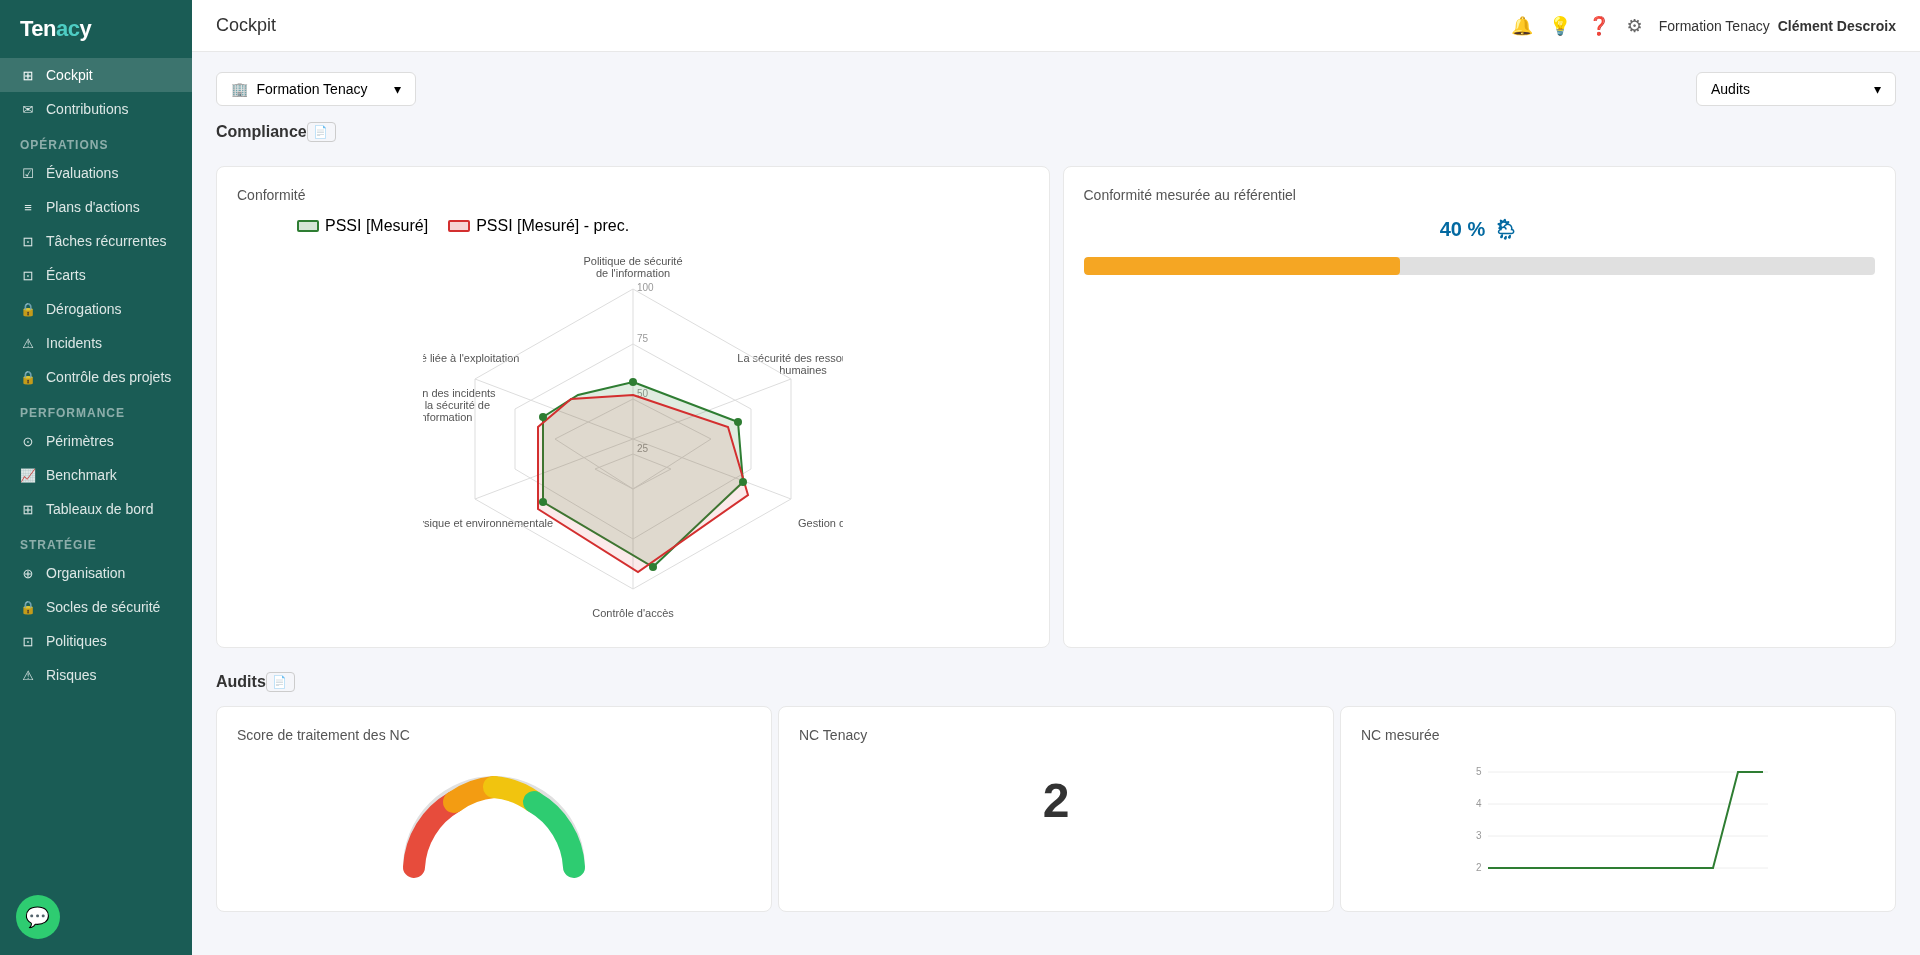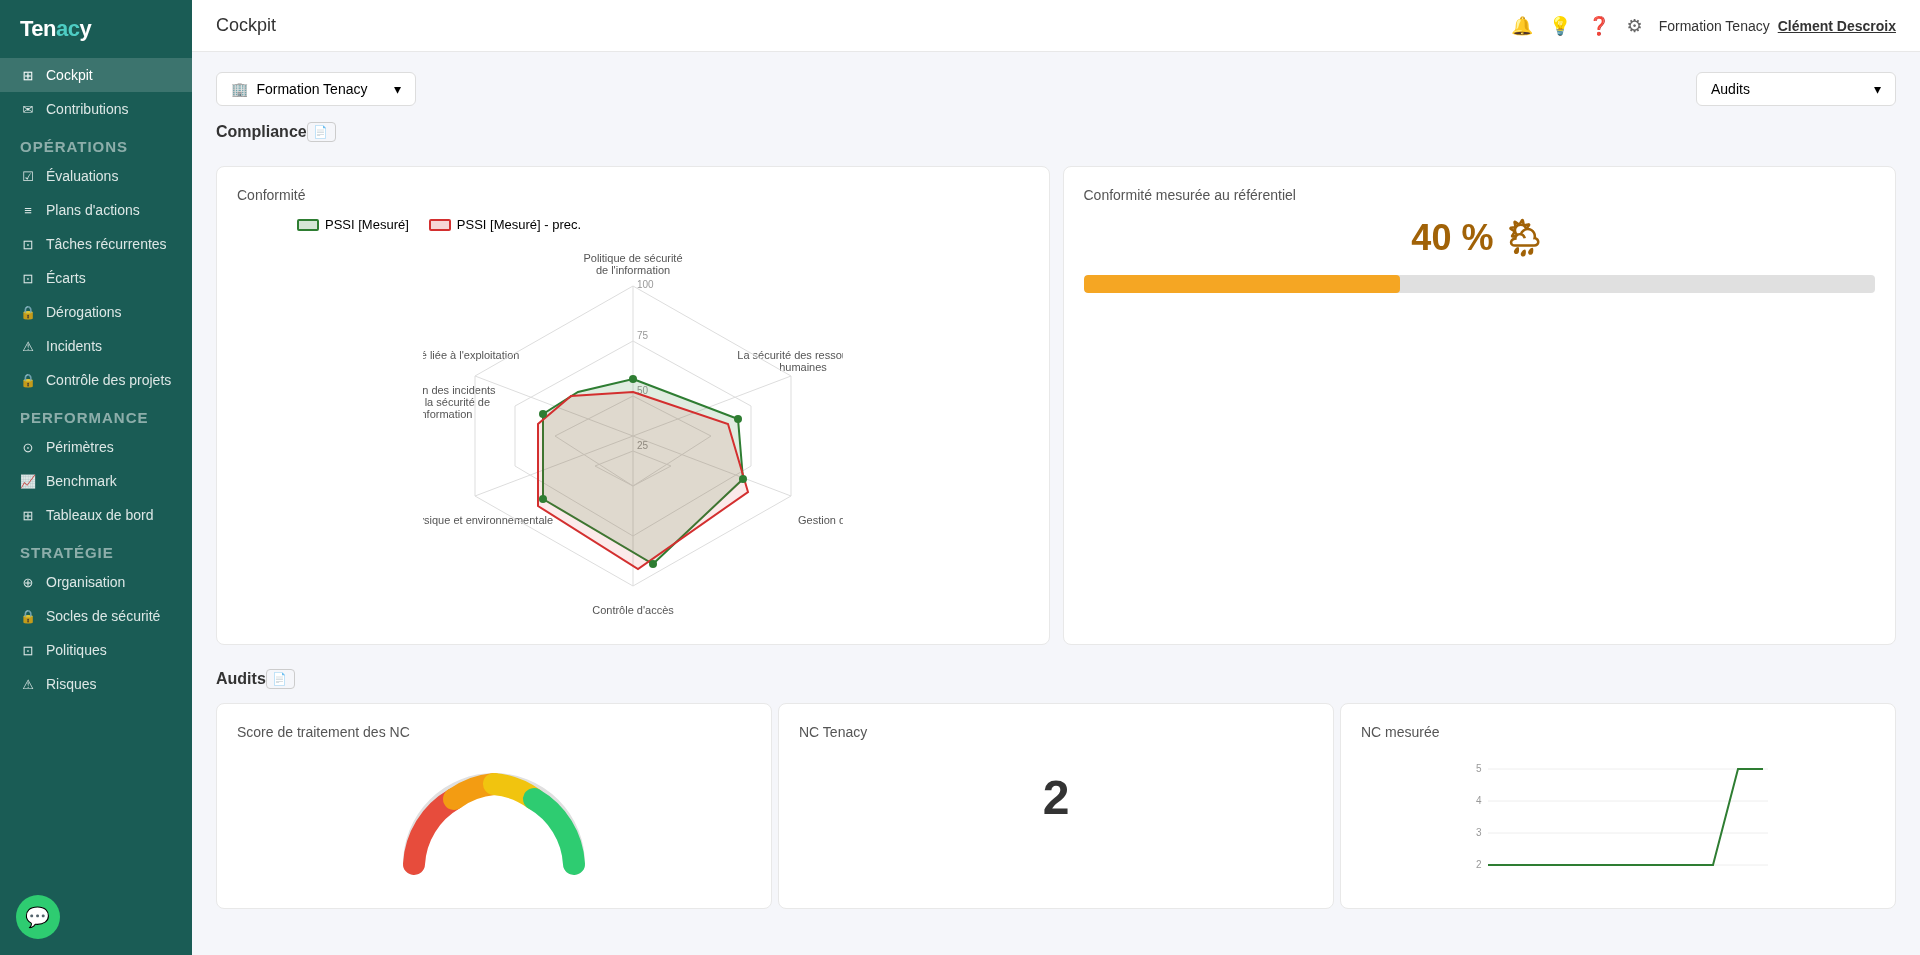--- a/index.html
+++ b/index.html
@@ -31,21 +31,21 @@
       gap: 10px;
       padding: 9px 20px;
       font-size: 14px;
       cursor: pointer;
       color: rgba(255,255,255,0.85);
       transition: background 0.15s;
     }
     .sidebar-nav-item.active { background: rgba(255,255,255,0.15); color: #fff; }
     .sidebar-section-label {
       padding: 12px 20px 4px;
-      font-size: 15px;
+      font-size: 12px;
       font-weight: 700;
       letter-spacing: 1px;
       color: rgba(255,255,255,0.5);
       text-transform: uppercase;
     }
     .sidebar-icon {
       width: 16px;
       height: 16px;
       display: inline-flex;
       align-items: center;
@@ -187,41 +187,41 @@
     
     #radar-container {
       display: flex;
       flex-direction: column;
       align-items: center;
     }
     .legend {
       display: flex;
       gap: 20px;
       margin-bottom: 12px;
-      font-size: 13px;
+      font-size: 16px;
       align-self: flex-start;
       margin-left: 60px;
     }
     .legend-item {
       display: flex;
       align-items: center;
       gap: 6px;
     }
     .legend-color {
       width: 22px;
       height: 12px;
       border: 2px solid;
       border-radius: 2px;
     }
 
     
     .compliance-value {
-      font-size: 36px;
+      font-size: 20px;
       font-weight: 600;
-      color: #a16207;
+      color: #0369a1;
       text-align: left;
       margin-bottom: 16px;
       display: flex;
       align-items: center;
       justify-content: center;
       gap: 8px;
     }
     .progress-bar-bg {
       background: #e0e0e0;
       border-radius: 4px;
@@ -351,21 +351,21 @@
 
   <header id="header">
     <div id="header-title">Cockpit</div>
     <div id="header-actions">
       <span class="header-icon">🔔</span>
       <span class="header-icon">💡</span>
       <span class="header-icon">❓</span>
       <span class="header-icon">⚙</span>
       <div id="header-user">
         <span>Formation Tenacy</span>
-        <span style="font-weight:600;text-decoration:underline;">Clément Descroix</span>
+        <span style="font-weight:600;">Clément Descroix</span>
       </div>
     </div>
   </header>
 
   <div id="content">
 
     <div id="filters-bar">
       <div class="filter-select">
         <div class="filter-select-left">
           <span>🏢</span>

